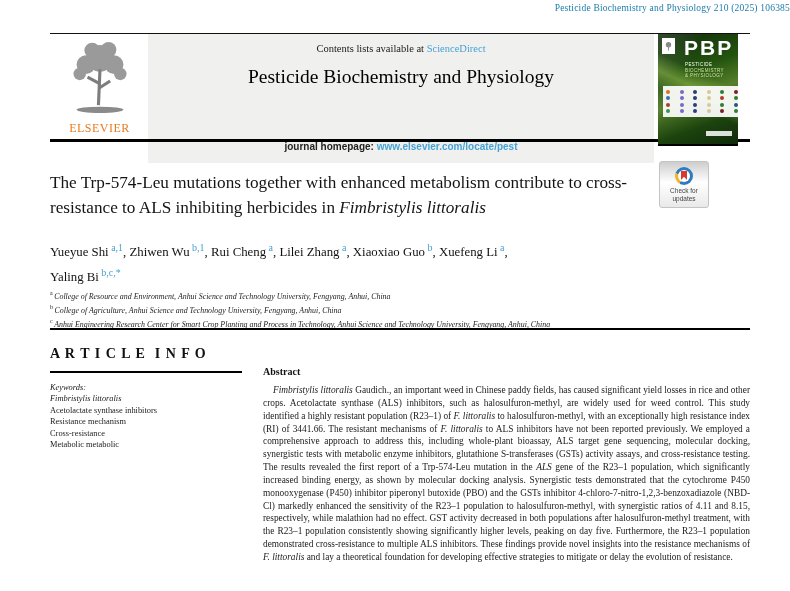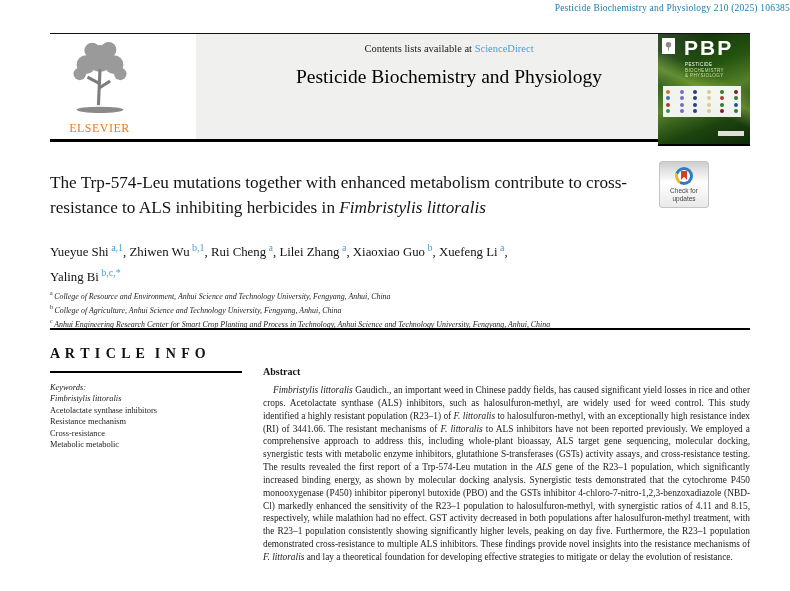--- a/index.html
+++ b/index.html
@@ -15,30 +15,30 @@
   .rule-top{position:absolute;left:50px;top:33px;width:700px;height:1px;background:#111;}
   .rule-header-bottom{position:absolute;left:50px;top:139px;width:700px;height:3px;background:#000;}
   .rule-mid{position:absolute;left:50px;top:328px;width:700px;height:2px;background:#000;}
 
   
   .elsevier-logo{position:absolute;left:52px;top:38px;width:95px;height:102px;text-align:center;}
   .elsevier-logo svg{display:block;margin:0 auto;}
   .elsevier-word{font-size:12px;color:#e57b1e;letter-spacing:.5px;margin-top:1px;}
 
   
-  .gray-box{position:absolute;left:148px;top:34px;width:506px;height:105px;background:#f0f0ee;margin-left:48px;}
+  .gray-box{position:absolute;left:148px;top:34px;width:506px;height:129px;background:#f0f0ee;}
   .contents-line{position:absolute;top:9px;width:100%;text-align:center;font-size:10.5px;color:#1a1a1a;}
   .sd-link{color:#45a3d5;}
   .journal-title{position:absolute;top:32px;width:100%;text-align:center;font-size:19.5px;color:#000;}
   .homepage-line{position:absolute;bottom:11px;width:100%;text-align:center;
                  font-family:"Liberation Sans", sans-serif;font-size:10px;color:#222;font-weight:bold;}
   .homepage-url{color:#45a3d5;font-weight:bold;}
 
   
-  .cover{position:absolute;left:658px;top:34px;width:92px;height:110px;z-index:3;
+  .cover{position:absolute;left:658px;top:34px;width:80px;height:110px;z-index:3;
          border-bottom:2px solid #000;overflow:hidden;
          background:
            linear-gradient(25deg, rgba(0,0,0,0) 38%, rgba(186,222,96,.40) 50%, rgba(0,0,0,0) 62%),
            linear-gradient(115deg, rgba(255,255,255,.14) 0%, rgba(255,255,255,0) 35%),
            linear-gradient(160deg,#0f2a0a 0%,#24540f 35%,#567f2a 55%,#1c430e 78%,#0f2a0a 100%);}
   .cover-minisq{position:absolute;left:4px;top:4px;width:13px;height:16px;background:#fff;
                 display:flex;align-items:center;justify-content:center;}
   .cover-abbrev{position:absolute;left:26px;top:2px;font-family:"Liberation Sans", sans-serif;
                 font-weight:bold;font-size:21px;color:#fff;letter-spacing:2px;}
   .cover-lines{position:absolute;left:27px;top:28px;font-family:"Liberation Sans", sans-serif;
@@ -121,20 +121,23 @@
       </svg>
     </span>
     <div class="elsevier-word">ELSEVIER</div>
   </div>
 
   <div class="gray-box">
     <div class="contents-line">
       <span>Contents lists available at </span><span class="sd-link">ScienceDirect</span>
     </div>
     <div class="journal-title">Pesticide Biochemistry and Physiology</div>
+    <div class="homepage-line">
+      <span>journal homepage: </span><span class="homepage-url">www.elsevier.com/locate/pest</span>
+    </div>
   </div>
 
   <div class="cover">
     <div class="cover-minisq">
       <svg width="9" height="11" viewBox="0 0 20 24">
         <circle cx="10" cy="8" r="6" fill="#8a8a8a"></circle>
         <rect x="9" y="12" width="2" height="9" fill="#8a8a8a"></rect>
       </svg>
     </div>
     <div class="cover-abbrev">PBP</div>

